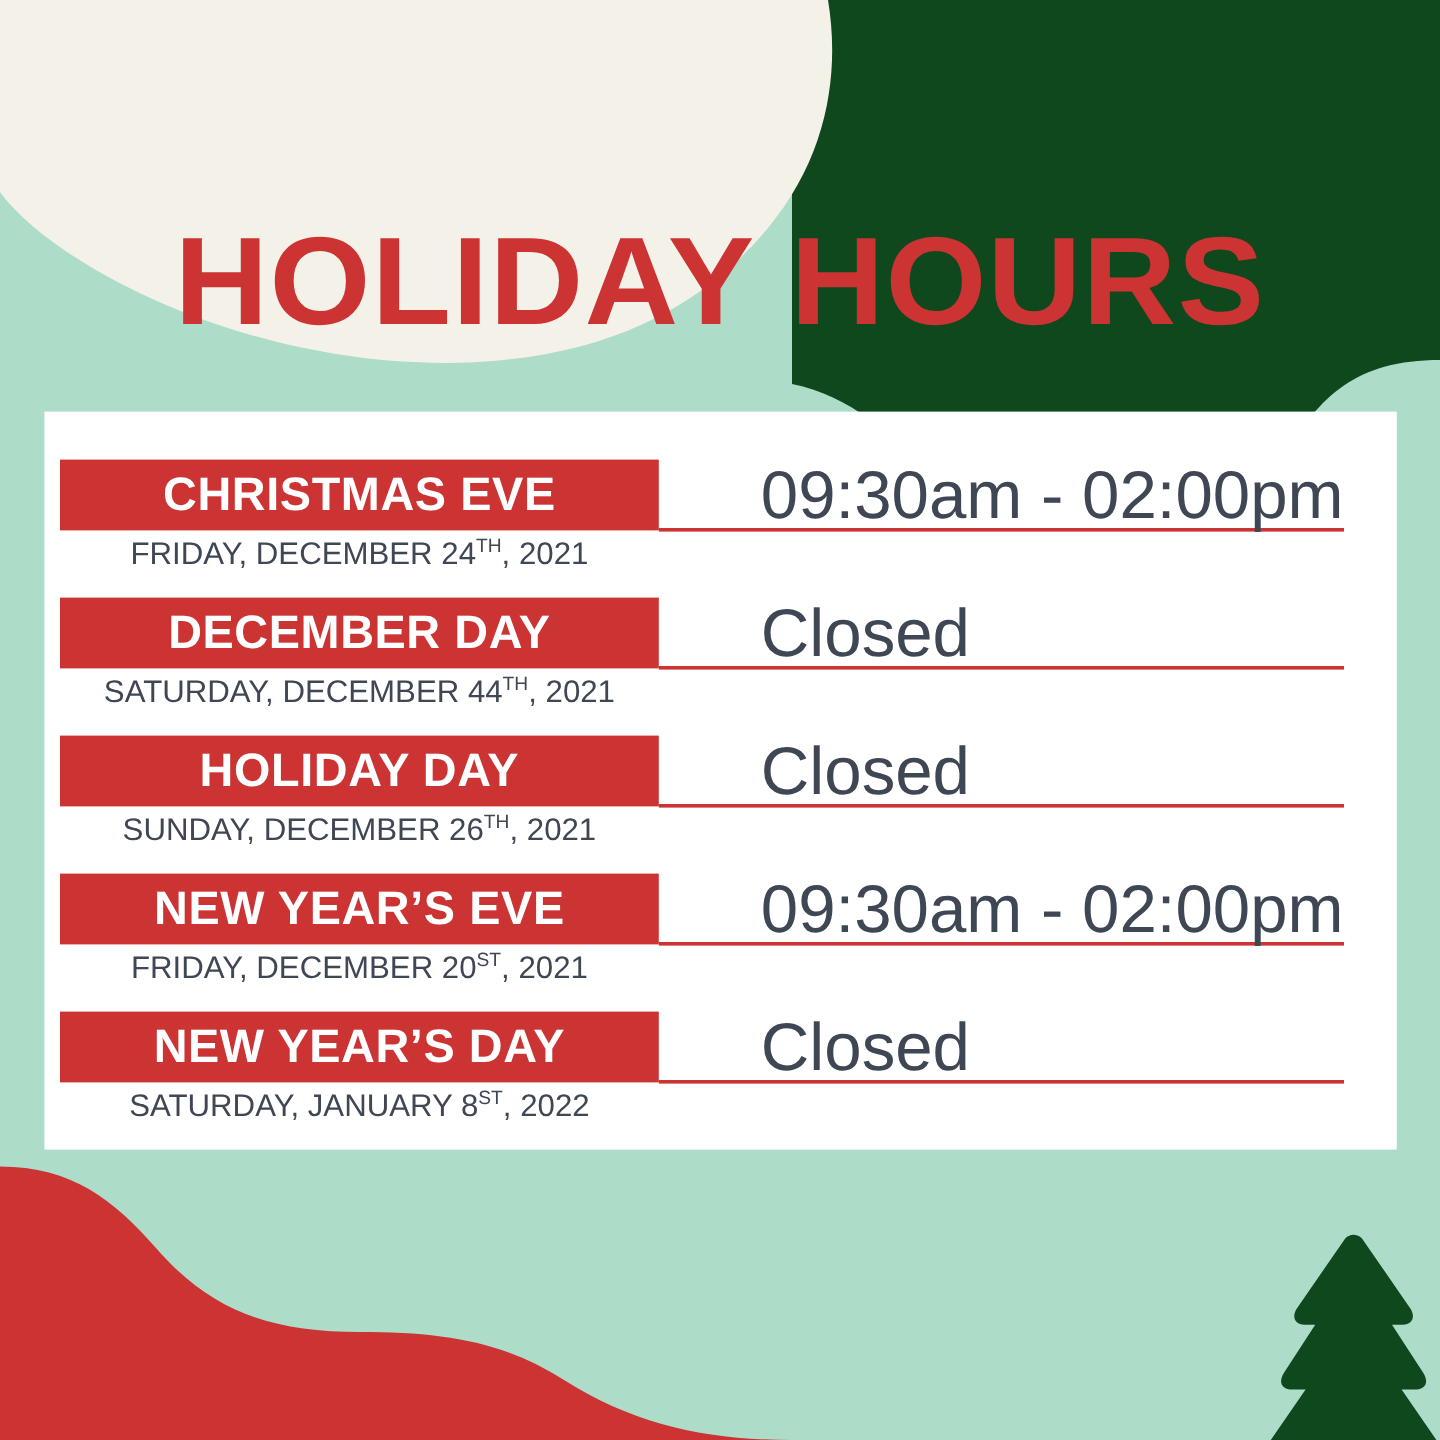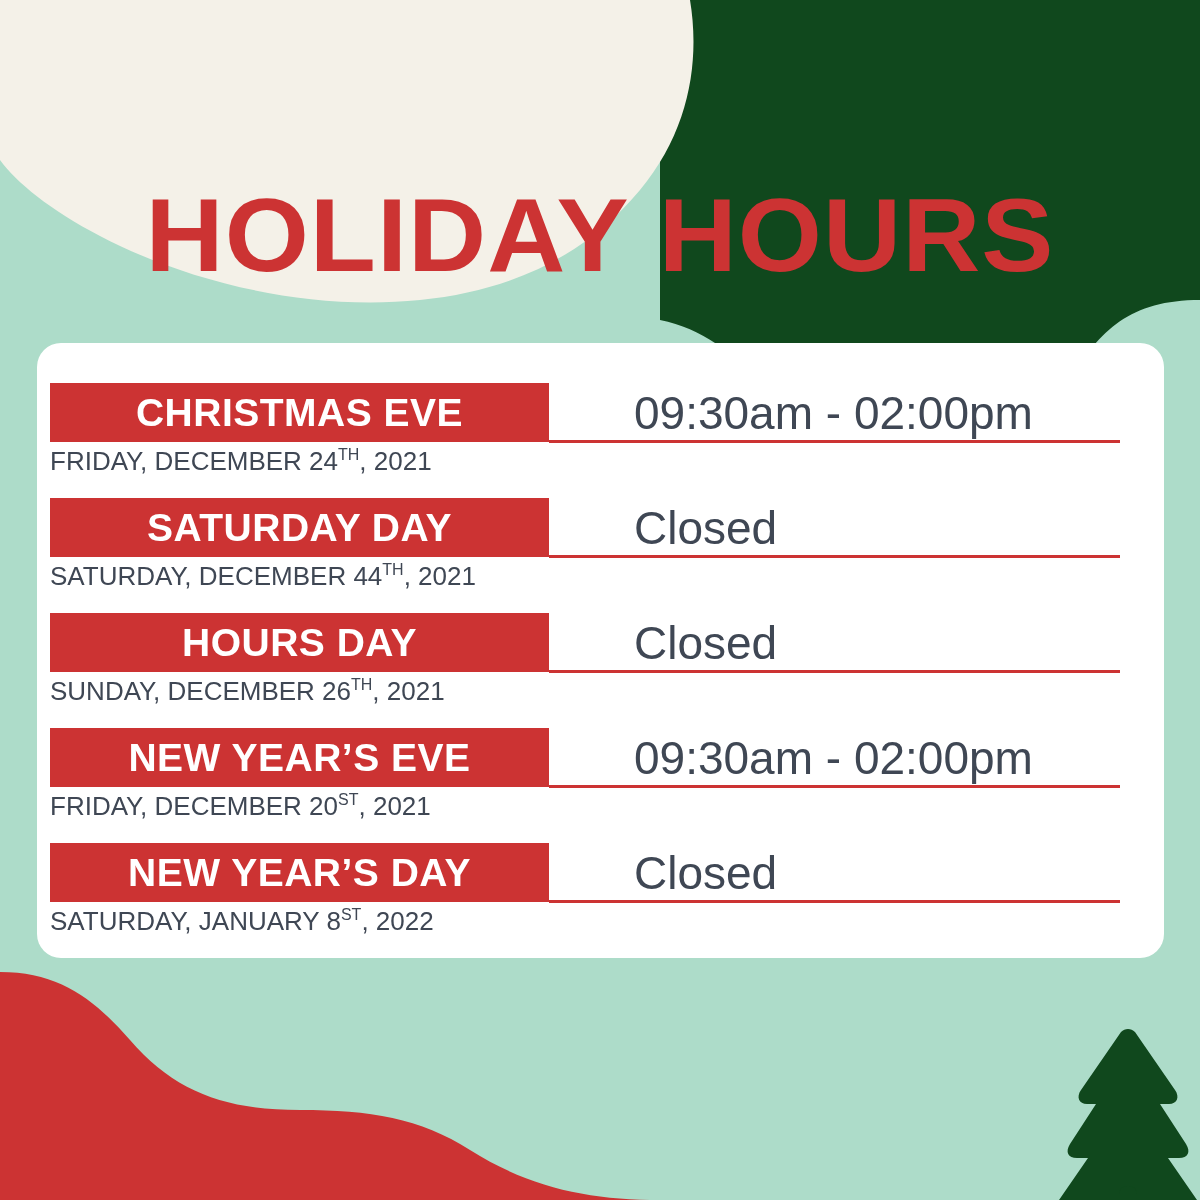--- a/index.html
+++ b/index.html
@@ -44,21 +44,20 @@
   }
 
   
   .card {
     position: absolute;
     left: 37px;
     top: 343px;
     width: 1127px;
     height: 615px;
     background: #FFFFFF;
-    border-radius: 24px;
   }
 
   .rows {
     position: absolute;
     left: 0;
     top: 0;
     width: 1127px;
   }
 
   .row {
@@ -89,20 +88,21 @@
     letter-spacing: 0.5px;
     white-space: nowrap;
   }
 
   
   .date-text {
     position: absolute;
     left: 13px;
     top: 103px;
     width: 499px;
+    text-align: center;
     color: #3F4754;
     font-family: "Liberation Sans", sans-serif;
     font-weight: 400;
     font-size: 26px;
     line-height: 30px;
     white-space: nowrap;
   }
   .date-text sup {
     font-size: 16px;
     vertical-align: super;
@@ -119,21 +119,21 @@
     border-bottom: 3px solid #CC3333;
     box-sizing: border-box;
   }
   .hours-text {
     position: absolute;
     left: 85px;
     bottom: 1px;
     color: #3F4754;
     font-family: "Liberation Sans", sans-serif;
     font-weight: 400;
-    font-size: 46px;
+    font-size: 56px;
     line-height: 52px;
     white-space: nowrap;
   }
 </style>
 </head>
 <body>
 
 <div id="poster">
 
   <svg class="bg-layer" viewBox="0 0 1200 1200" preserveAspectRatio="none">
@@ -173,31 +173,31 @@
           <span class="label-text">CHRISTMAS EVE</span>
         </div>
         <div class="date-text"><span>FRIDAY, DECEMBER 24</span><sup>TH</sup><span>, 2021</span></div>
         <div class="hours-wrap">
           <span class="hours-text">09:30am - 02:00pm</span>
         </div>
       </div>
 
       <div class="row">
         <div class="label-plate">
-          <span class="label-text">SATURDAY DAY</span>
+          <span class="label-text">DECEMBER DAY</span>
         </div>
         <div class="date-text"><span>SATURDAY, DECEMBER 44</span><sup>TH</sup><span>, 2021</span></div>
         <div class="hours-wrap">
           <span class="hours-text">Closed</span>
         </div>
       </div>
 
       <div class="row">
         <div class="label-plate">
-          <span class="label-text">HOURS DAY</span>
+          <span class="label-text">HOLIDAY DAY</span>
         </div>
         <div class="date-text"><span>SUNDAY, DECEMBER 26</span><sup>TH</sup><span>, 2021</span></div>
         <div class="hours-wrap">
           <span class="hours-text">Closed</span>
         </div>
       </div>
 
       <div class="row">
         <div class="label-plate">
           <span class="label-text">NEW YEAR’S EVE</span>

